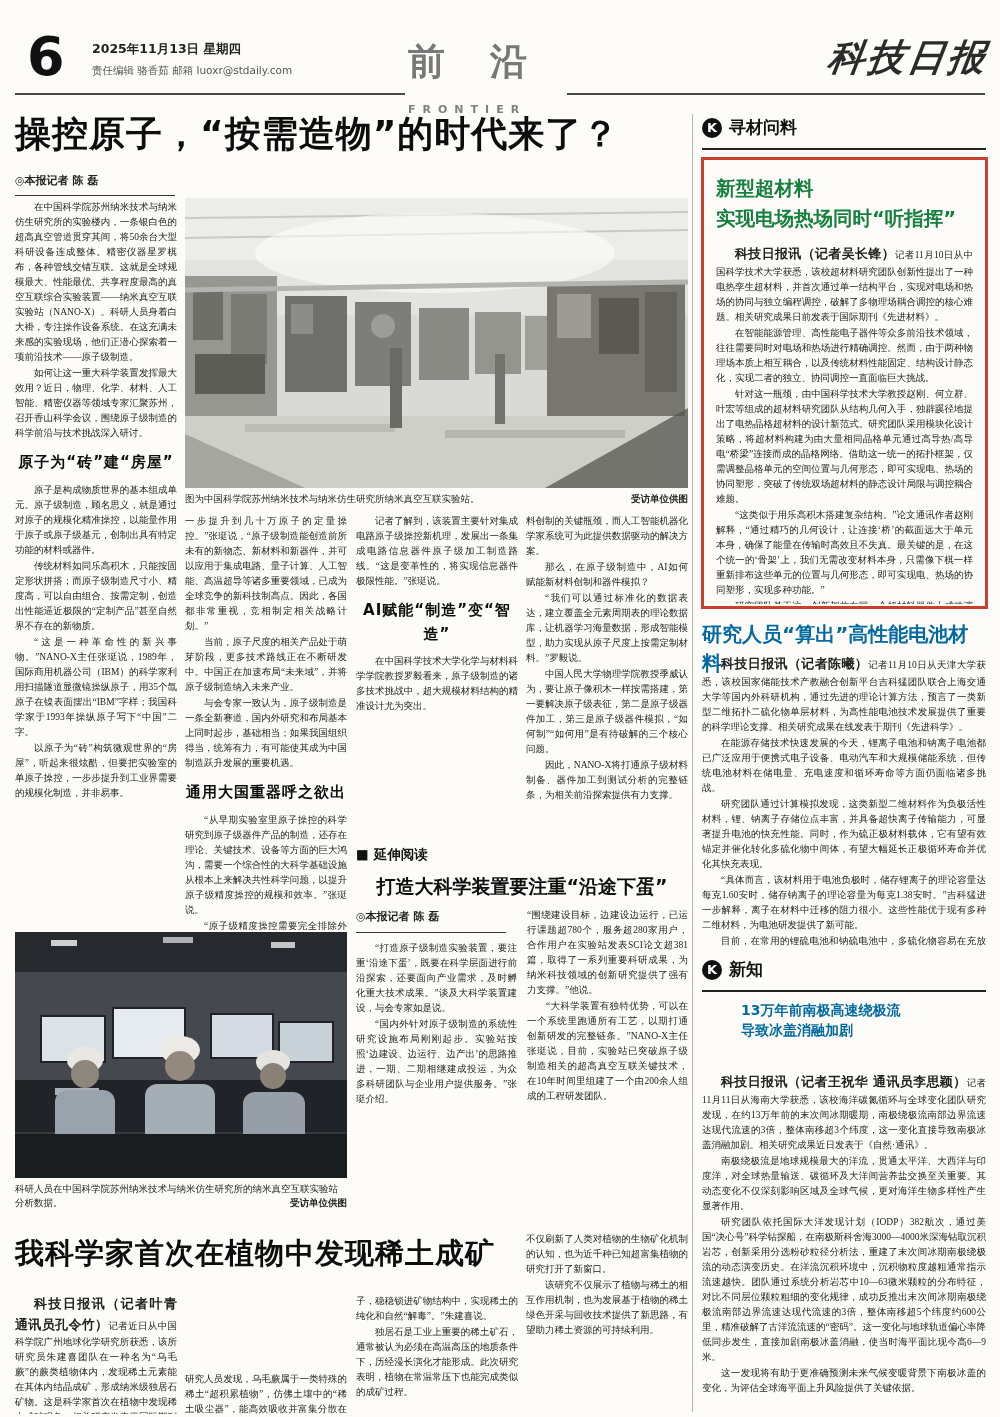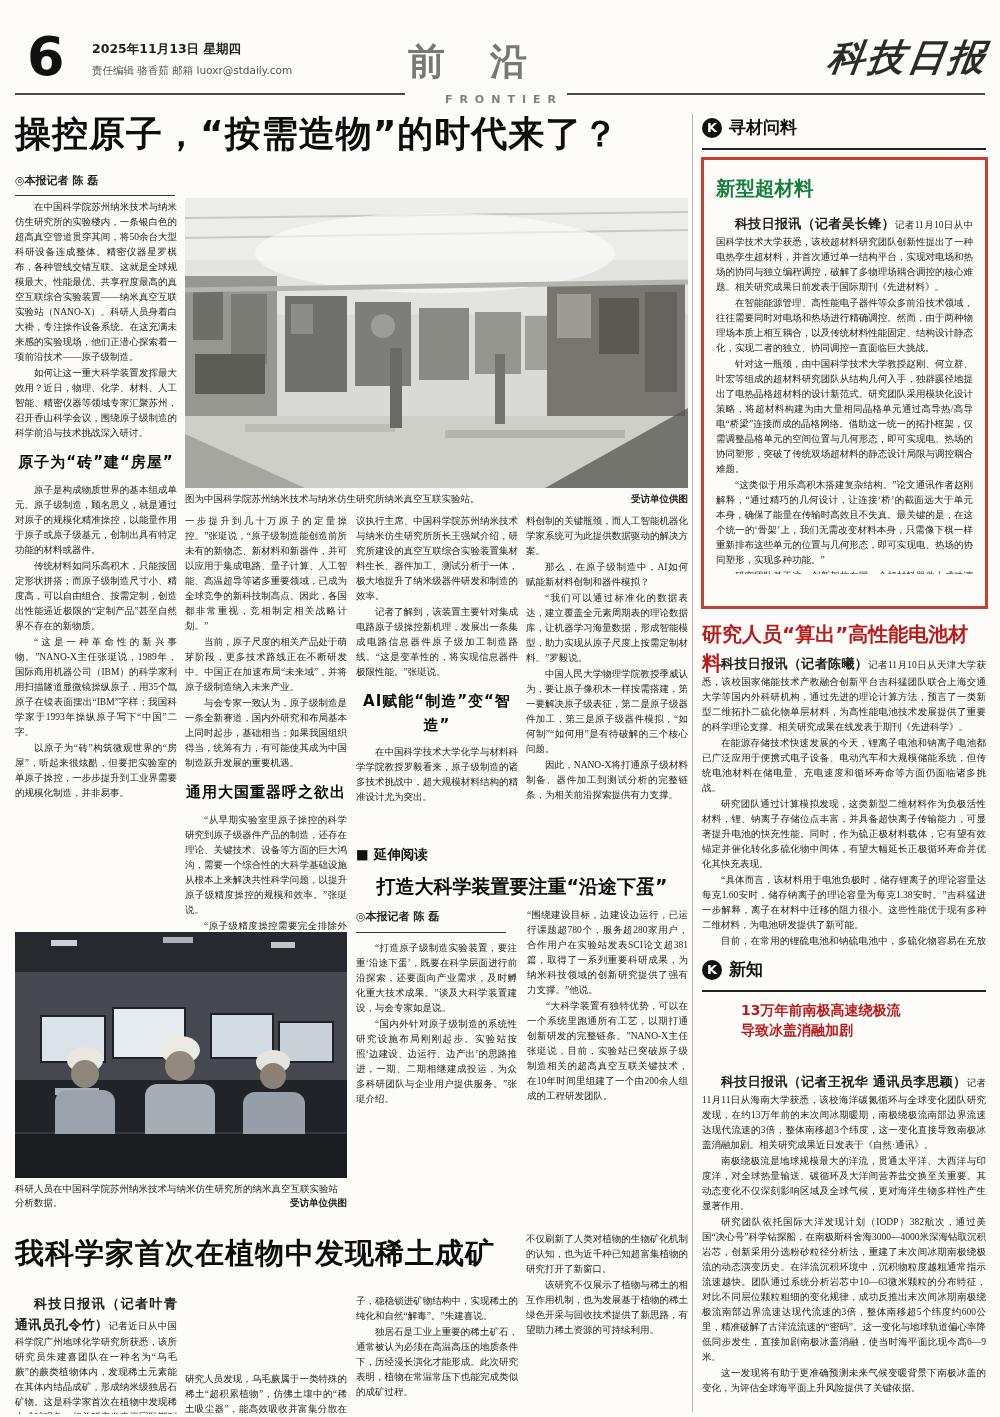--- a/index.html
+++ b/index.html
@@ -4,21 +4,21 @@
 <style>
   html,body{margin:0;padding:0;background:#ffffff;}
   .page{position:relative;width:1000px;height:1417px;background:#fdfcf9;overflow:hidden;
         font-family:"Liberation Serif","DejaVu Serif",serif;color:#1c1c1c;}
   .abs{position:absolute;}
   
   .pagenum{font-family:"DejaVu Sans",sans-serif;font-weight:900;font-size:54px;line-height:1;color:#111;}
   .dateline{font-family:"DejaVu Sans",sans-serif;font-weight:bold;font-size:12.5px;color:#222;}
   .editorline{font-family:"DejaVu Sans",sans-serif;font-size:10.5px;color:#555;margin-top:6px;}
   .sec-cn{font-family:"DejaVu Sans",sans-serif;font-weight:900;font-size:37px;letter-spacing:16px;color:#787878;text-align:left;}
-  .sec-en{font-family:"DejaVu Sans",sans-serif;font-weight:bold;font-size:11px;letter-spacing:7px;color:#808080;text-align:right;margin-top:6px;}
+  .sec-en{font-family:"DejaVu Sans",sans-serif;font-weight:bold;font-size:11px;letter-spacing:7px;color:#808080;text-align:left;margin-top:16px;}
   .hline{background:#4a4a4a;height:2px;}
   .masthead{font-family:"DejaVu Serif",serif;font-style:italic;font-weight:bold;font-size:37px;color:#2b2b2b;transform:skewX(-8deg);letter-spacing:3px;}
   
   .col{overflow:hidden;text-align:justify;font-size:9.5px;line-height:1.58;color:#222;}
   .col p{margin:0 0 1px 0;text-indent:2em;}
   .col p.noind{text-indent:0;}
   .col p b{font-family:"DejaVu Sans",sans-serif;font-size:13px;}
   h1.mainhead{margin:0;font-family:"DejaVu Sans",sans-serif;font-weight:900;font-size:36px;letter-spacing:1px;color:#0d0d0d;}
   .byline{font-family:"DejaVu Sans",sans-serif;font-weight:bold;font-size:11px;color:#222;
           border-bottom:1.5px solid #333;padding-bottom:7px;}
@@ -30,21 +30,21 @@
   .ext-label{font-family:"DejaVu Sans",sans-serif;font-weight:900;font-size:13.5px;color:#111;}
   .ext-label .sq{display:inline-block;margin-right:5px;color:#111;}
   h3.exthead{font-family:"DejaVu Sans",sans-serif;font-weight:900;font-size:19px;color:#0d0d0d;text-align:center;margin:10px 0 8px 0;}
   
   .sechead{font-family:"DejaVu Sans",sans-serif;font-weight:900;font-size:17px;color:#111;
            border-bottom:2.5px solid #222;padding-bottom:9px;display:flex;align-items:center;gap:7px;}
   .kbadge{display:inline-block;width:20px;height:20px;border-radius:50%;background:#111;color:#fff;
           font-family:"DejaVu Sans",sans-serif;font-weight:900;font-size:13px;line-height:20px;text-align:center;}
   .redbox{border:3px solid #c8412f;background:#fdfcf9;padding:14px 12px 10px 12px;box-sizing:border-box;}
   h2.boxhead{margin:0 0 10px 0;font-family:"DejaVu Sans",sans-serif;font-weight:900;font-size:19.5px;line-height:1.55;color:#15803d;}
-  h2.railhead{margin:0;font-family:"DejaVu Sans",sans-serif;font-weight:900;font-size:20px;line-height:1.45;color:#b91c1c;}
+  h2.railhead{margin:0;font-family:"DejaVu Sans",sans-serif;font-weight:900;font-size:20px;line-height:1.45;color:#0369a1;}
   h2.bottomhead{margin:0;font-family:"DejaVu Sans",sans-serif;font-weight:900;font-size:29px;letter-spacing:1px;color:#0d0d0d;}
   .vdiv{width:1px;background:#b5b5b0;}
   svg{display:block;}
 </style>
 </head>
 <body>
 
 <div class="page">
 
   <div class="abs pagenum" style="left:27px;top:30px;">6</div>
@@ -116,21 +116,20 @@
   <div class="abs col" style="left:185px;top:514px;width:162px;height:416px;">
     <p class="noind">一步提升到几十万原子的定量操控。”张珽说，“原子级制造能创造前所未有的新物态、新材料和新器件，并可以应用于集成电路、量子计算、人工智能、高温超导等诸多重要领域，已成为全球竞争的新科技制高点。因此，各国都非常重视，竞相制定相关战略计划。”</p>
     <p>当前，原子尺度的相关产品处于萌芽阶段，更多技术路线正在不断研发中。中国正在加速布局“未来域”，并将原子级制造纳入未来产业。</p>
     <p>与会专家一致认为，原子级制造是一条全新赛道，国内外研究和布局基本上同时起步，基础相当；如果我国组织得当，统筹有力，有可能使其成为中国制造跃升发展的重要机遇。</p>
     <h3 class="subhead">通用大国重器呼之欲出</h3>
     <p>“从早期实验室里原子操控的科学研究到原子级器件产品的制造，还存在理论、关键技术、设备等方面的巨大鸿沟，需要一个综合性的大科学基础设施从根本上来解决共性科学问题，以提升原子级精度操控的规模和效率。”张珽说。</p>
     <p>“原子级精度操控需要完全排除外界环境因素的干扰。”汪力峰说，大气环境是有杂质的，特别是氧、碳、水气分子等会附着在材料表面，影响加工精度。</p>
   </div>
 
   <div class="abs col" style="left:356px;top:514px;width:162px;height:328px;">
-    <p class="noind">议执行主席、中国科学院苏州纳米技术与纳米仿生研究所所长王强斌介绍，研究所建设的真空互联综合实验装置集材料生长、器件加工、测试分析于一体，极大地提升了纳米级器件研发和制造的效率。</p>
     <p>记者了解到，该装置主要针对集成电路原子级操控新机理，发展出一条集成电路信息器件原子级加工制造路线。“这是变革性的，将实现信息器件极限性能。”张珽说。</p>
     <h3 class="subhead">AI赋能“制造”变“智造”</h3>
     <p>在中国科学技术大学化学与材料科学学院教授罗毅看来，原子级制造的诸多技术挑战中，超大规模材料结构的精准设计尤为突出。</p>
   </div>
 
   <div class="abs col" style="left:526px;top:514px;width:162px;height:328px;">
     <p class="noind">料创制的关键瓶颈，而人工智能机器化学家系统可为此提供数据驱动的解决方案。</p>
     <p>那么，在原子级制造中，AI如何赋能新材料创制和器件模拟？</p>
     <p>“我们可以通过标准化的数据表达，建立覆盖全元素周期表的理论数据库，让机器学习海量数据，形成智能模型，助力实现从原子尺度上按需定制材料。”罗毅说。</p>
     <p>中国人民大学物理学院教授季威认为，要让原子像积木一样按需搭建，第一要解决原子级表征，第二是原子级器件加工，第三是原子级器件模拟，“如何制”“如何用”是有待破解的三个核心问题。</p>
@@ -206,20 +205,21 @@
   </div>
 
   <div class="abs sechead" style="left:702px;top:116px;width:284px;">
     <span class="kbadge">K</span>
     <span>寻材问料</span>
   </div>
 
   <div class="abs redbox" style="left:701px;top:157px;width:287px;height:452px;overflow:hidden;">
     <h2 class="boxhead">
       <span style="display:block;">新型超材料</span>
+      <span style="display:block;">实现电场热场同时“听指挥”</span>
     </h2>
     <div class="col" style="height:360px;">
       <p><b>科技日报讯（记者吴长锋）</b><span>记者11月10日从中国科学技术大学获悉，该校超材料研究团队创新性提出了一种电热孪生超材料，并首次通过单一结构平台，实现对电场和热场的协同与独立编程调控，破解了多物理场耦合调控的核心难题。相关研究成果日前发表于国际期刊《先进材料》。</span></p>
       <p>在智能能源管理、高性能电子器件等众多前沿技术领域，往往需要同时对电场和热场进行精确调控。然而，由于两种物理场本质上相互耦合，以及传统材料性能固定、结构设计静态化，实现二者的独立、协同调控一直面临巨大挑战。</p>
       <p>针对这一瓶颈，由中国科学技术大学教授赵刚、何立群、叶宏等组成的超材料研究团队从结构几何入手，独辟蹊径地提出了电热晶格超材料的设计新范式。研究团队采用模块化设计策略，将超材料构建为由大量相同晶格单元通过高导热/高导电“桥梁”连接而成的晶格网络。借助这一统一的拓扑框架，仅需调整晶格单元的空间位置与几何形态，即可实现电、热场的协同塑形，突破了传统双场超材料的静态设计局限与调控耦合难题。</p>
       <p>“这类似于用乐高积木搭建复杂结构。”论文通讯作者赵刚解释，“通过精巧的几何设计，让连接‘桥’的截面远大于单元本身，确保了能量在传输时高效且不失真。最关键的是，在这个统一的‘骨架’上，我们无需改变材料本身，只需像下棋一样重新排布这些单元的位置与几何形态，即可实现电、热场的协同塑形，实现多种功能。”</p>
       <p>研究团队基于这一创新架构在同一个超材料器件上成功演示了电场与热场的多种功能。“这意味着，这种超材料能引导场线绕过某个区域实现‘隐身’，也能将场能量聚焦于一点实现聚集，还能改变场的传播方向实现旋转。”赵刚说，研究团队还制备了心形、五角星等多种复杂形状的场调控器件，展现了其强大的按需定制能力。</p>
 
     </div>
   </div>

